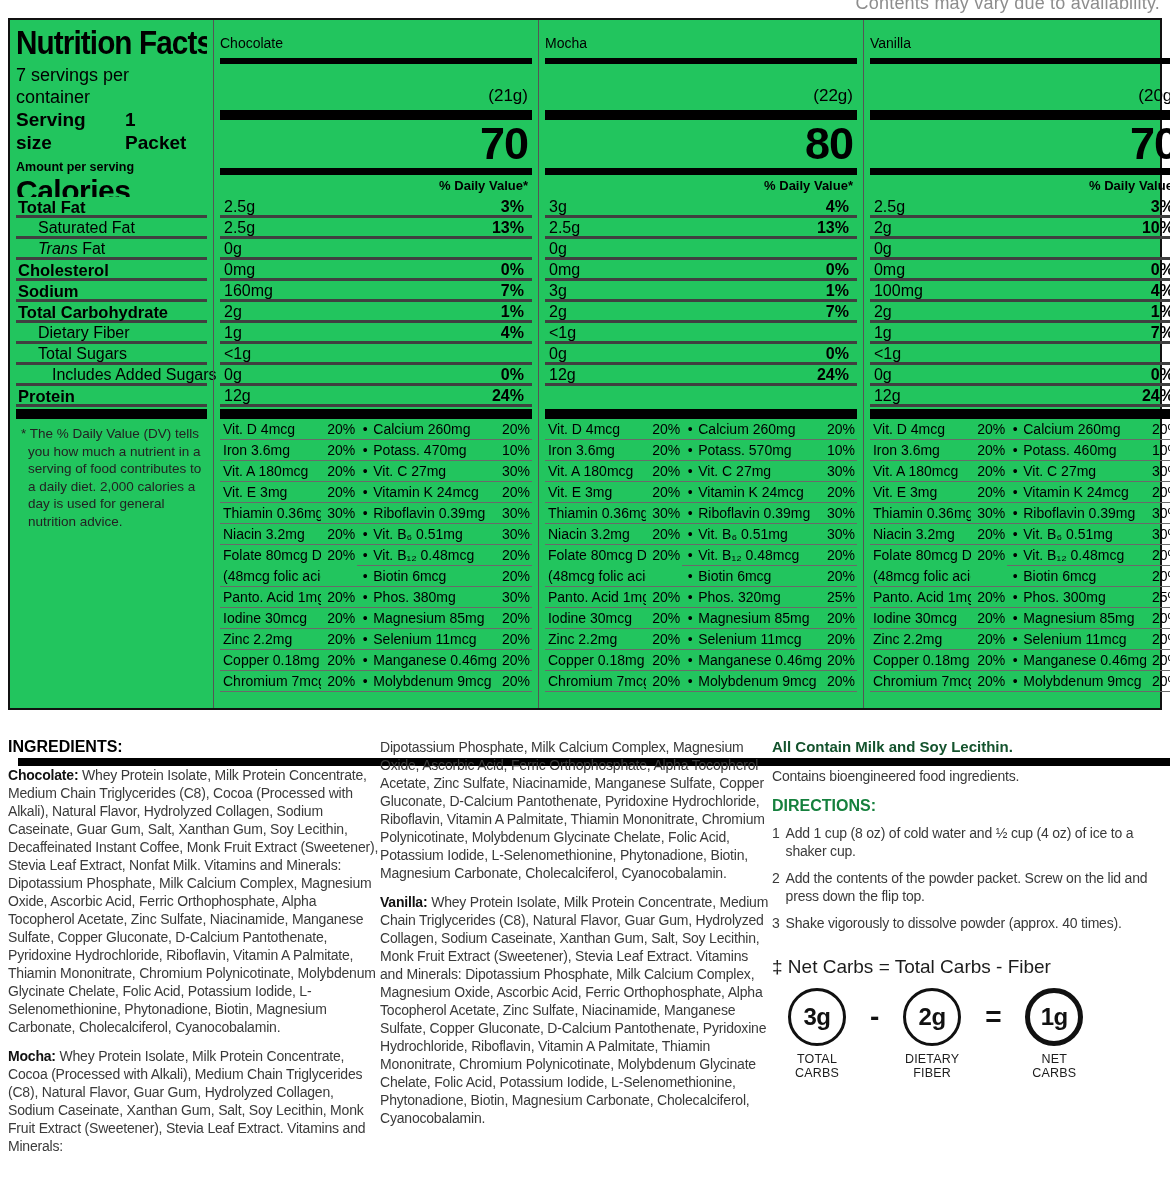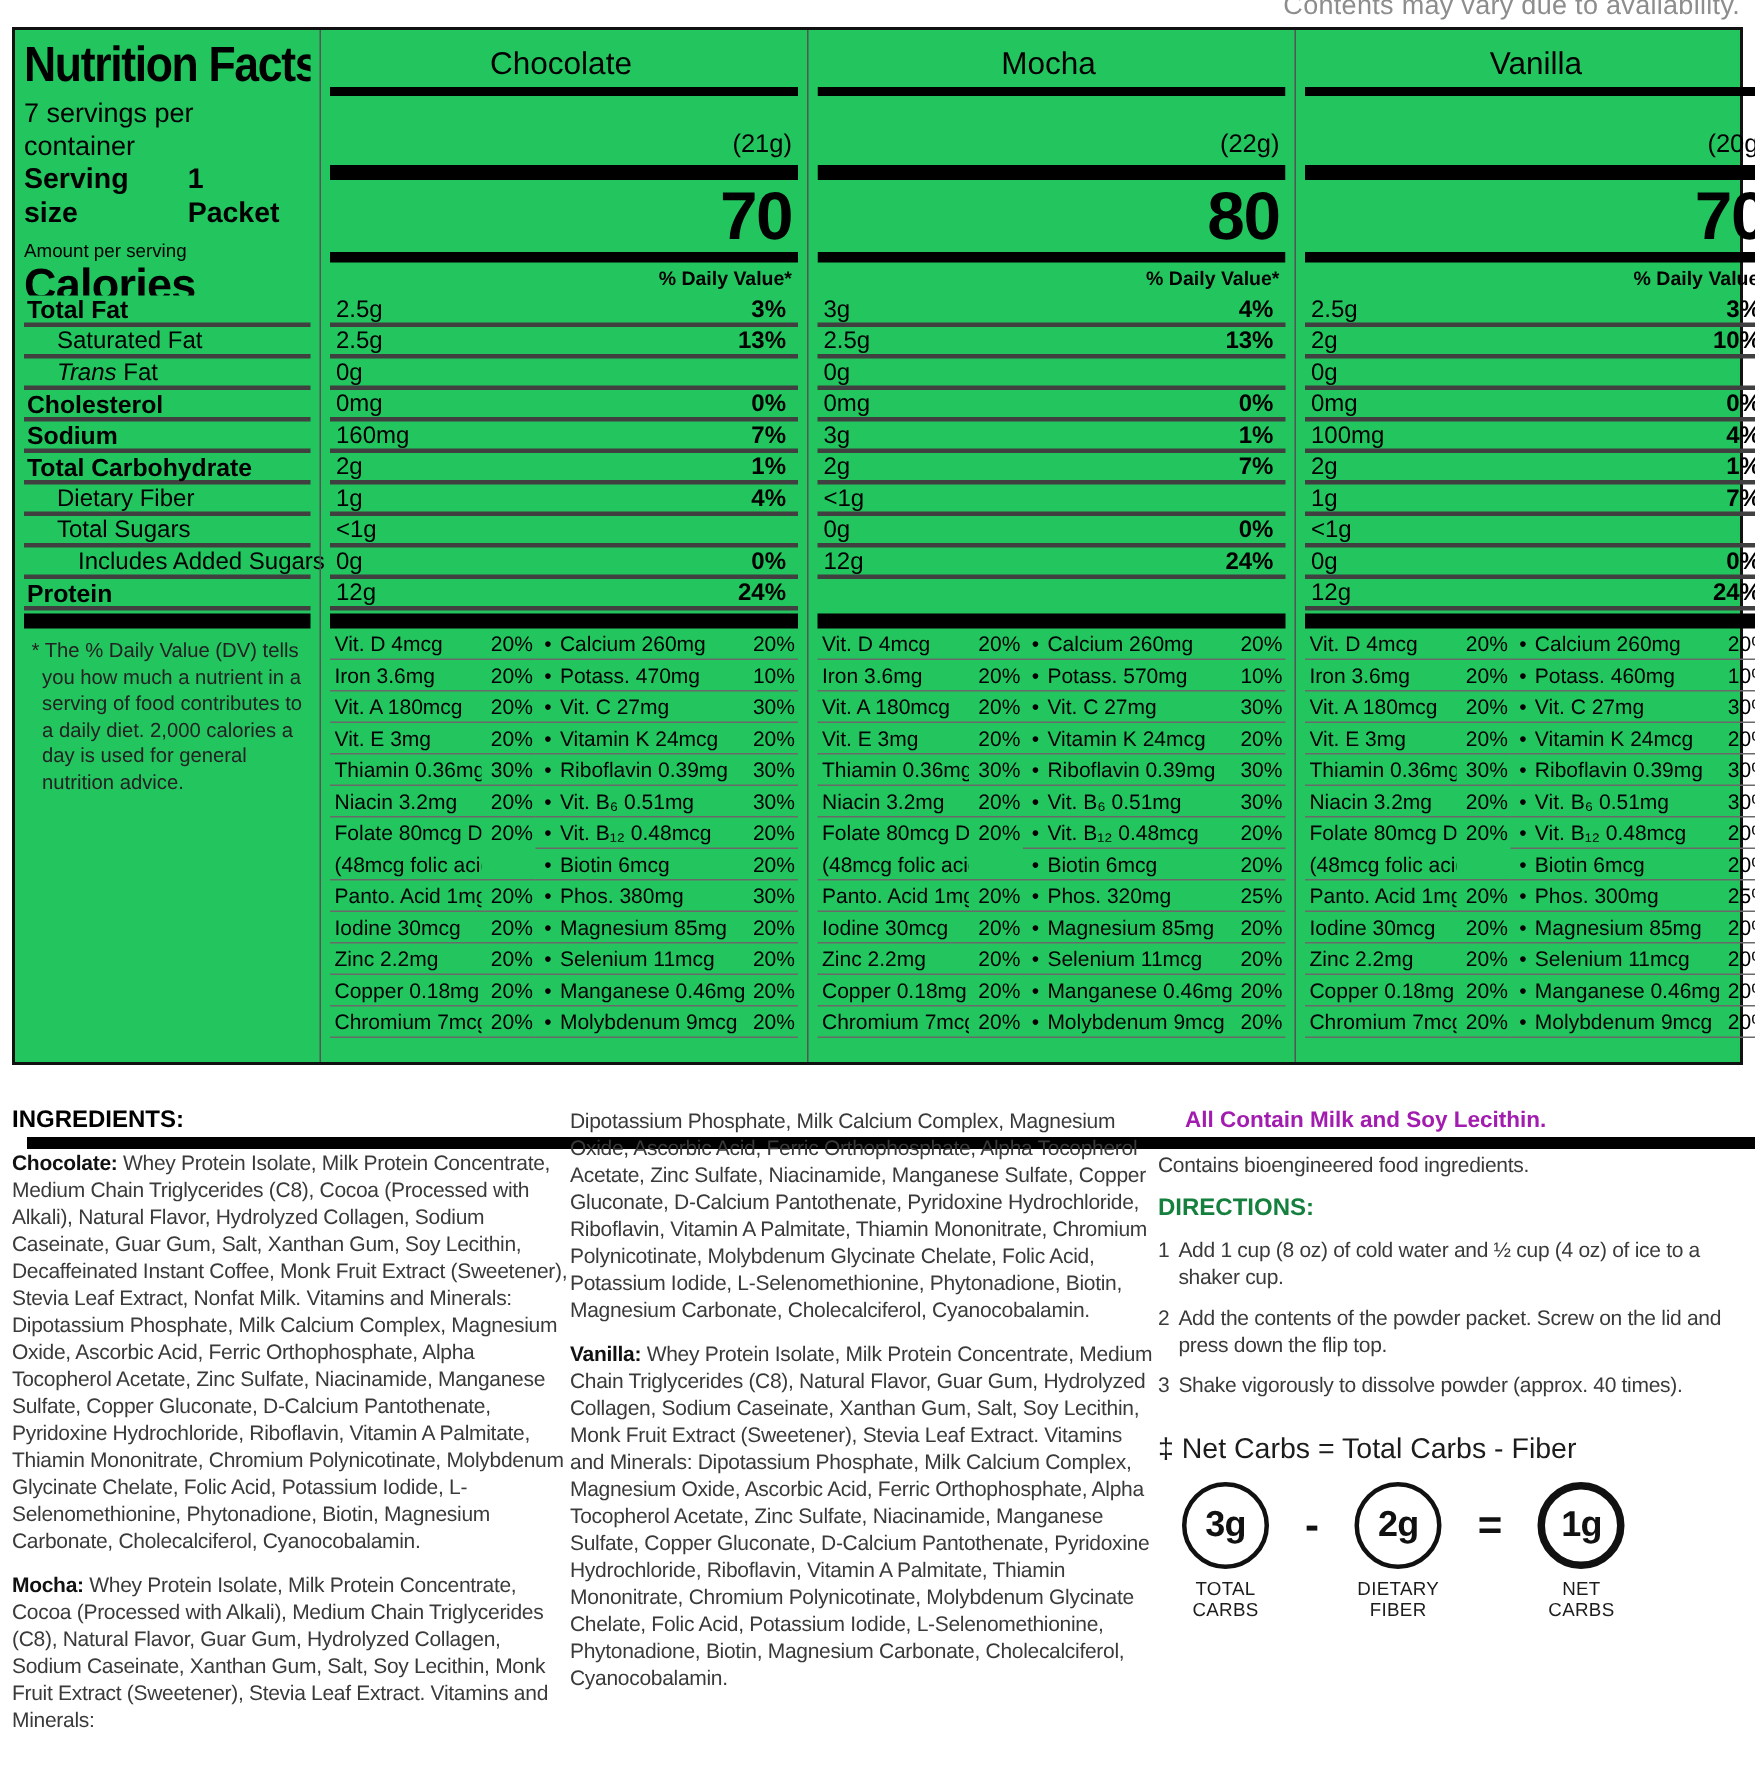--- a/index.html
+++ b/index.html
@@ -20,26 +20,26 @@
 
   
   .nf-title { font-size:33px; font-weight:bold; white-space:nowrap; letter-spacing:-1px;
     transform:scaleX(.9); transform-origin:left center; margin-top:4px; line-height:38px; }
   .rule { height:1px; background:#444; }
   .servings { font-size:18px; line-height:22px; margin-top:2px; }
   .serving-size { font-size:19px; font-weight:bold; line-height:23px; display:flex;
     justify-content:space-between; padding-right:6px; }
   .bar { background:#000; }
   .bar.thick { height:10px; margin-top:2px; }
-  .aps { font-size:12.5px; font-weight:normal; margin-top:4px; line-height:15px; }
+  .aps { font-size:12.5px; font-weight:bold; margin-top:4px; line-height:15px; }
   .cal-word { font-size:30px; font-weight:bold; line-height:31px; letter-spacing:-.5px; }
   .bar.med { height:7px; margin-top:2px; }
 
   
-  .fname { font-size:21px; text-align:center; margin-top:12px; line-height:22px; padding-right:4px; }
+  .fname { font-size:14px; text-align:left; margin-top:12px; line-height:22px; padding-right:4px; }
   .bar.bar1 { height:6px; margin-top:4px; }
   .fweight { font-size:17px; text-align:right; margin-top:22px; line-height:20px; padding-right:4px; }
   .bar.bar2 { height:10px; margin-top:4px; }
   .fcal { font-size:45px; font-weight:bold; text-align:right; line-height:48px; padding-right:4px;
     letter-spacing:-1px; }
   .bar.bar3 { height:7px; }
   .fdvh { font-size:13px; font-weight:bold; text-align:right; margin-top:3px; padding-right:4px; }
 
   
   .nrowwrap { height:210px; }
@@ -71,21 +71,21 @@
 
   
   .bottom { position:absolute; left:8px; top:738px; width:1154px; display:flex; }
   .bcol { font-size:14px; line-height:18px; letter-spacing:-.2px; color:#3a3a3a; }
   .bcol1 { width:372px; }
   .bcol2 { width:392px; }
   .bcol3 { flex:1; }
   .bhead { font-size:16px; font-weight:bold; color:#000; letter-spacing:0; margin-bottom:10px; }
   .bcol p { margin-bottom:11px; }
   .bcol p b { color:#111; }
-  .allergen { font-size:15px; font-weight:bold; color:#a21caf; letter-spacing:0;margin-left:18px; }
+  .allergen { font-size:15px; font-weight:bold; color:#14532d; letter-spacing:0; }
   .bio { margin-top:11px; }
   .dirhead { font-size:16px; font-weight:bold; color:#15803d; letter-spacing:0; margin-top:12px; }
   .step { display:flex; gap:6px; margin-top:9px; }
   .step .snum { flex:0 0 auto; }
   .step .stext { flex:1; }
 
   
   .netcarbs { margin-top:26px; }
   .nc-formula { font-size:19px; color:#1c1c1c; letter-spacing:0; }
   .nc-row { display:flex; align-items:flex-start; margin-top:12px; gap:14px; padding-left:6px; }

